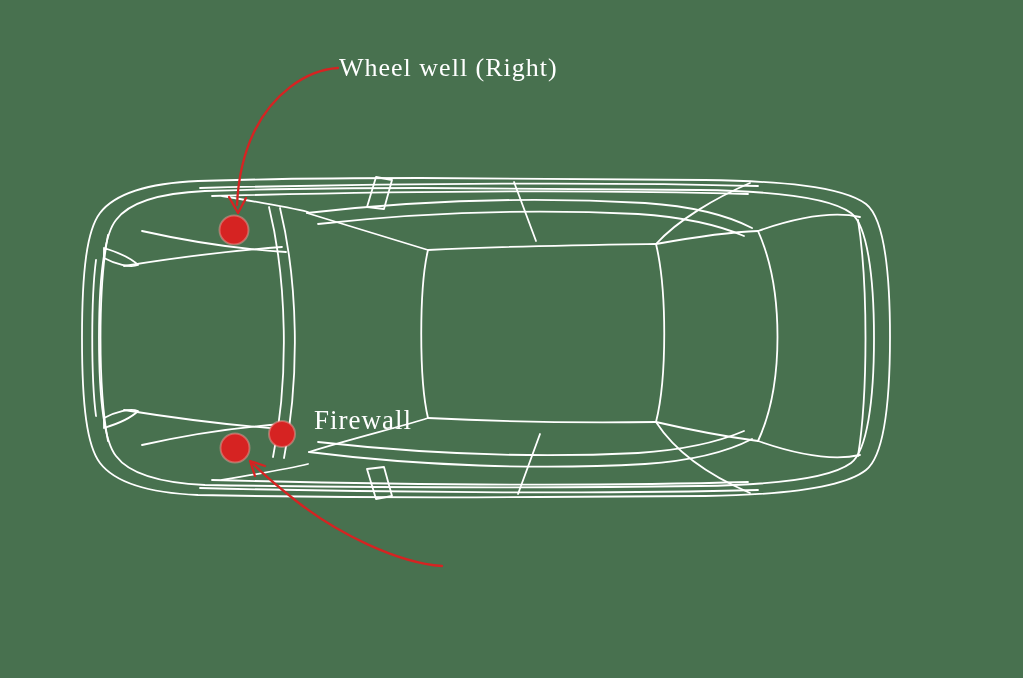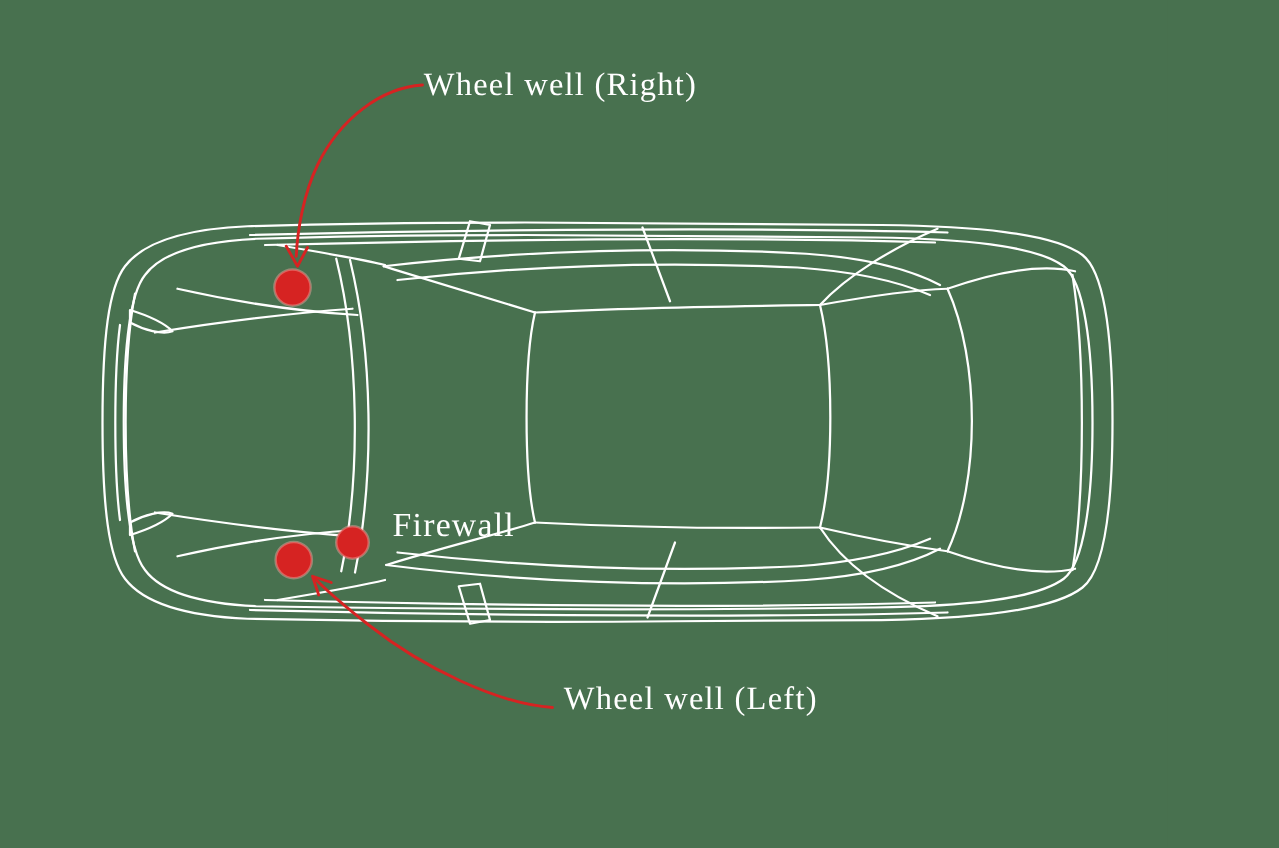--- a/index.html
+++ b/index.html
@@ -128,14 +128,13 @@
       <circle class="marker" cx="234" cy="230" r="14.5" fill="#d62322"></circle>
       <circle class="marker" cx="282" cy="434" r="13" fill="#d62322"></circle>
       <circle class="marker" cx="235" cy="448" r="14.5" fill="#d62322"></circle>
     </g>
   </svg>
 
   <div class="label" style="left: 339px; top: 54px;">Wheel well (Right)</div>
 
   <div class="label small" style="left: 314px; top: 406px;">Firewall</div>
 
-  <div class="label" style="left: 451px; top: 545px;">Wheel well (Left)</div>
 </div>
 
 </body></html>

